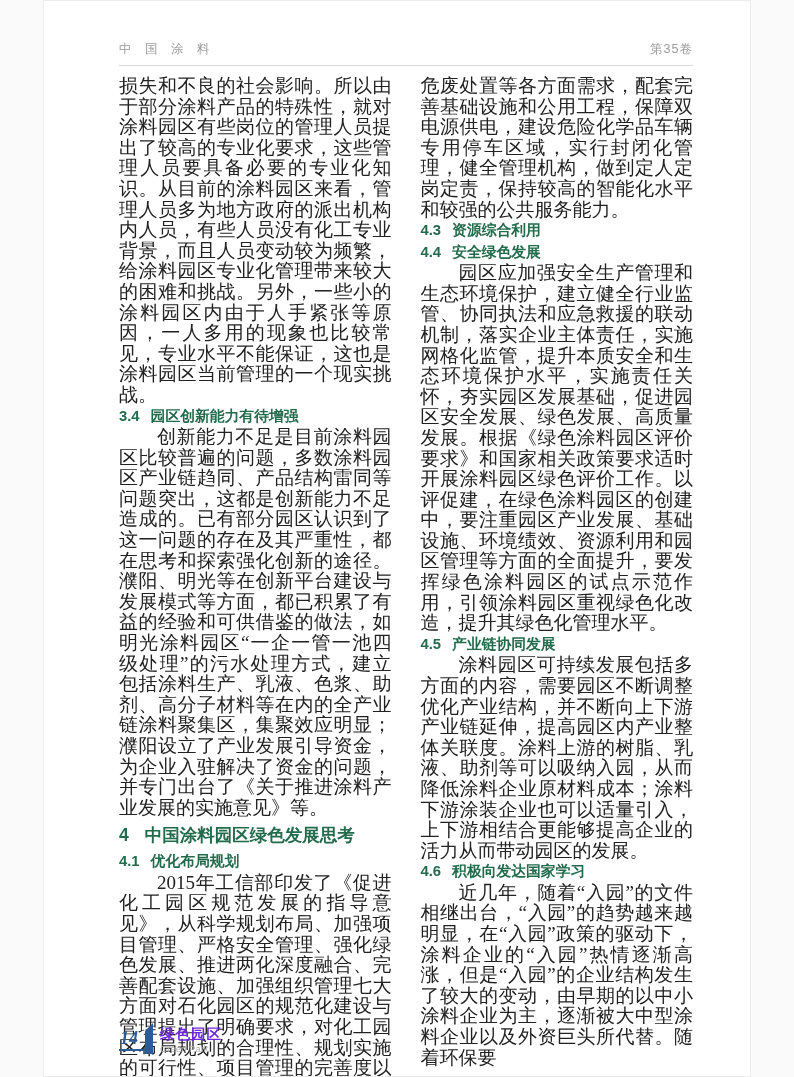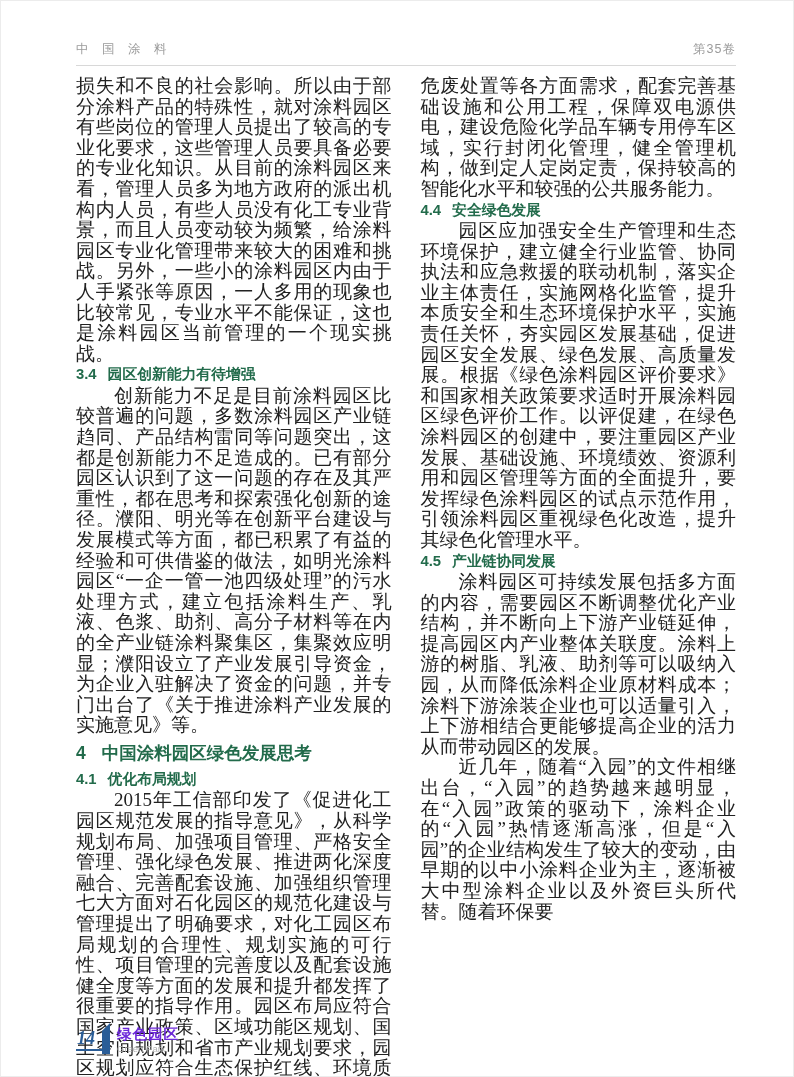--- a/index.html
+++ b/index.html
@@ -5,21 +5,21 @@
   :root{
     --green:#226b4b;
     --blue:#2a5d97;
     --body:#212121;
     --hdr-gray:#9b9b9b;
   }
   *{margin:0;padding:0;box-sizing:border-box;}
   html,body{background:#fafafa;}
   .page{
     position:relative;
-    width:794px;height:1077px;
+    width:708px;height:1077px;
     background:#fff;
     border:1px solid #ececec;
     font-family:"Liberation Serif","DejaVu Serif",serif;
     color:var(--body);
     overflow:hidden;
     margin:0 auto;
     padding-left:22px;
   }
   
   .page-header{
@@ -101,24 +101,26 @@
         <p class="para cont">损失和不良的社会影响。所以由于部分涂料产品的特殊性，就对涂料园区有些岗位的管理人员提出了较高的专业化要求，这些管理人员要具备必要的专业化知识。从目前的涂料园区来看，管理人员多为地方政府的派出机构内人员，有些人员没有化工专业背景，而且人员变动较为频繁，给涂料园区专业化管理带来较大的困难和挑战。另外，一些小的涂料园区内由于人手紧张等原因，一人多用的现象也比较常见，专业水平不能保证，这也是涂料园区当前管理的一个现实挑战。</p>
         <div class="sec2"><span class="num">3.4</span><span>园区创新能力有待增强</span></div>
         <p class="para">创新能力不足是目前涂料园区比较普遍的问题，多数涂料园区产业链趋同、产品结构雷同等问题突出，这都是创新能力不足造成的。已有部分园区认识到了这一问题的存在及其严重性，都在思考和探索强化创新的途径。濮阳、明光等在创新平台建设与发展模式等方面，都已积累了有益的经验和可供借鉴的做法，如明光涂料园区“一企一管一池四级处理”的污水处理方式，建立包括涂料生产、乳液、色浆、助剂、高分子材料等在内的全产业链涂料聚集区，集聚效应明显；濮阳设立了产业发展引导资金，为企业入驻解决了资金的问题，并专门出台了《关于推进涂料产业发展的实施意见》等。</p>
         <div class="sec1"><span class="num">4</span><span>中国涂料园区绿色发展思考</span></div>
         <div class="sec2"><span class="num">4.1</span><span>优化布局规划</span></div>
         <p class="para">2015年工信部印发了《促进化工园区规范发展的指导意见》，从科学规划布局、加强项目管理、严格安全管理、强化绿色发展、推进两化深度融合、完善配套设施、加强组织管理七大方面对石化园区的规范化建设与管理提出了明确要求，对化工园区布局规划的合理性、规划实施的可行性、项目管理的完善度以及配套设施健全度等方面的发展和提升都发挥了很重要的指导作用。园区布局应符合国家产业政策、区域功能区规划、国土空间规划和省市产业规划要求，园区规划应符合生态保护红线、环境质量底线、资源利用上线和生态环境准入清单管控要求，与所在地方生态环境保护规划、园林绿地系统规划、历史文化名城保护规划、河湖岸线保护与利用规划等相协调统一。园区应与城市建成区、人口密集区、重要设施等防护目标之间要保持足够的安全防护距离，划定涂料园区周边土地规划安全控制线，严格控制涂料园区周边土地开发利用，涂料园区内不应有居民居住，劳动力密集型的非化工企业不得与涂料企业混建在同一园区内等。</p>
         <p class="para">园区应统筹考虑产业发展、安全生产、环境保护、公用设施、物流输送、维修服务、应急救援、公用管廊、</p>
       </section>
     <section class="col" id="col-right">
         <p class="para cont">危废处置等各方面需求，配套完善基础设施和公用工程，保障双电源供电，建设危险化学品车辆专用停车区域，实行封闭化管理，健全管理机构，做到定人定岗定责，保持较高的智能化水平和较强的公共服务能力。</p>
+        <div class="sec2"><span class="num">4.3</span><span>资源综合利用</span></div>
         <div class="sec2"><span class="num">4.4</span><span>安全绿色发展</span></div>
         <p class="para">园区应加强安全生产管理和生态环境保护，建立健全行业监管、协同执法和应急救援的联动机制，落实企业主体责任，实施网格化监管，提升本质安全和生态环境保护水平，实施责任关怀，夯实园区发展基础，促进园区安全发展、绿色发展、高质量发展。根据《绿色涂料园区评价要求》和国家相关政策要求适时开展涂料园区绿色评价工作。以评促建，在绿色涂料园区的创建中，要注重园区产业发展、基础设施、环境绩效、资源利用和园区管理等方面的全面提升，要发挥绿色涂料园区的试点示范作用，引领涂料园区重视绿色化改造，提升其绿色化管理水平。</p>
         <div class="sec2"><span class="num">4.5</span><span>产业链协同发展</span></div>
         <p class="para">涂料园区可持续发展包括多方面的内容，需要园区不断调整优化产业结构，并不断向上下游产业链延伸，提高园区内产业整体关联度。涂料上游的树脂、乳液、助剂等可以吸纳入园，从而降低涂料企业原材料成本；涂料下游涂装企业也可以适量引入，上下游相结合更能够提高企业的活力从而带动园区的发展。</p>
+        <div class="sec2"><span class="num">4.6</span><span>积极向发达国家学习</span></div>
         <p class="para">近几年，随着“入园”的文件相继出台，“入园”的趋势越来越明显，在“入园”政策的驱动下，涂料企业的“入园”热情逐渐高涨，但是“入园”的企业结构发生了较大的变动，由早期的以中小涂料企业为主，逐渐被大中型涂料企业以及外资巨头所代替。随着环保要</p>
       </section>
   </main>
 
   <footer class="page-footer">
     <span class="page-number">14</span>
     <span class="footer-bar"></span>
     <span class="footer-sec">
       <span class="footer-sec-cn">绿色园区</span>
       <span class="footer-sec-en">Green Park</span>

